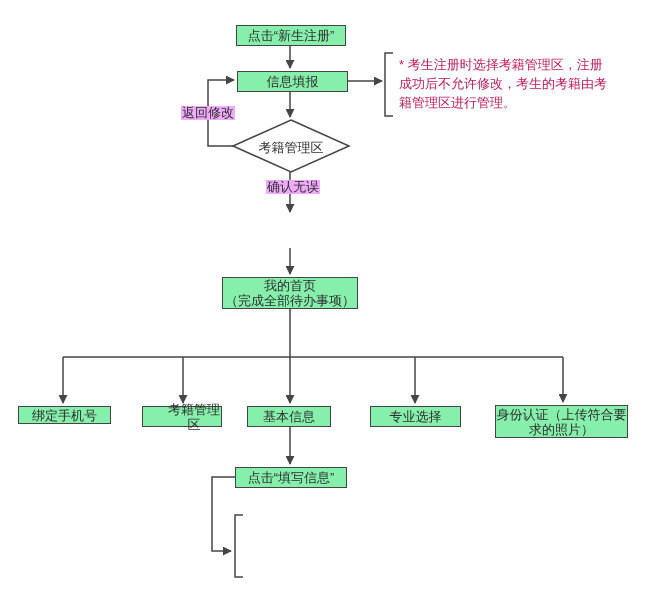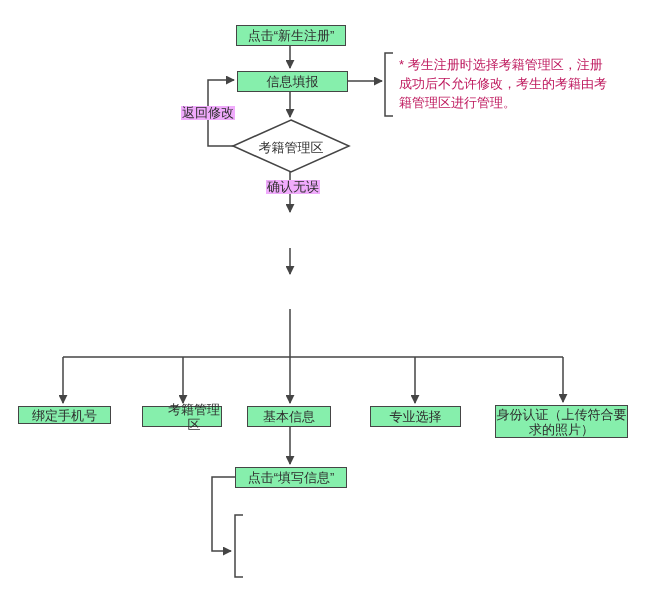--- a/index.html
+++ b/index.html
@@ -58,20 +58,22 @@
     </g>
   </svg>
 
   <div class="node" style="left:236px;top:25px;width:110px;height:21px;">点击“新生注册”</div>
 
   <div class="node" style="left:237px;top:71px;width:111px;height:21px;">信息填报</div>
 
   <div class="diamond-label" style="left:231px;top:139px;width:120px;">考籍管理区</div>
 
 
+  <div class="node" style="left:222px;top:277px;width:136px;height:32px;">我的首页
+（完成全部待办事项）</div>
 
   <div class="node" style="left:18px;top:406px;width:93px;height:18px;">绑定手机号</div>
 
   <div class="node" style="left:142px;top:406px;width:80px;height:21px;padding-left:24px;">考籍管理区</div>
 
   <div class="node" style="left:247px;top:406px;width:84px;height:21px;">基本信息</div>
 
   <div class="node" style="left:370px;top:406px;width:91px;height:21px;">专业选择</div>
 
   <div class="node" style="left:495px;top:405px;width:133px;height:33px;">身份认证（上传符合要

